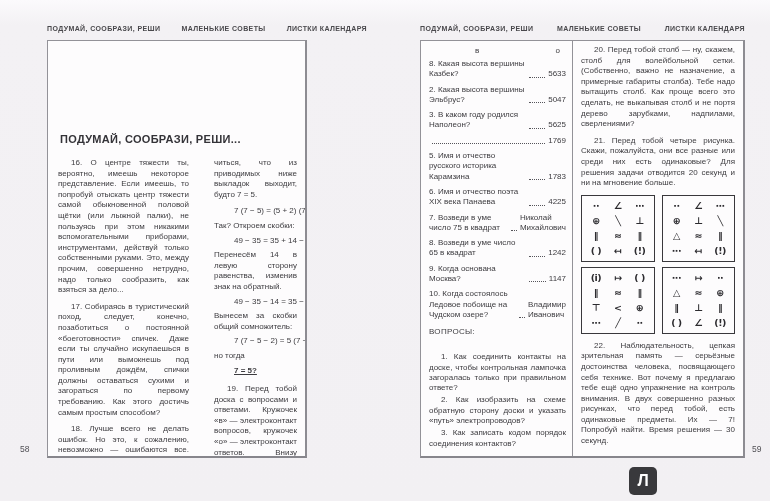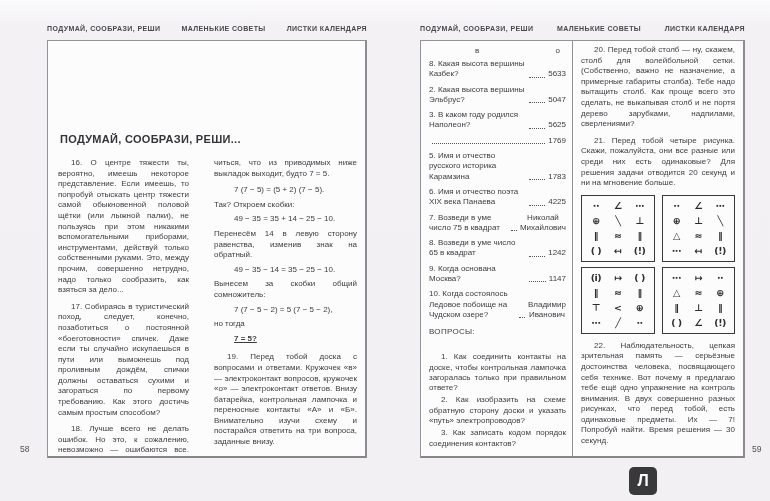--- a/index.html
+++ b/index.html
@@ -7,21 +7,21 @@
     position:relative;width:770px;height:501px;overflow:hidden;
     background:linear-gradient(180deg,#fbfafc 0%,#f3f1f4 5%,#f2f0f3 100%);
     font-family:"Liberation Sans","DejaVu Sans",sans-serif;color:#3c3b3f;
   }
   .rhead{position:absolute;top:25px;display:flex;justify-content:space-between;
     font-size:7px;font-weight:bold;letter-spacing:0.4px;color:#49484c;}
   .rhead span{white-space:nowrap;}
   .page{position:absolute;top:40px;height:418px;box-sizing:border-box;
     background:#fdfcfd;border:1px solid #939298;border-bottom:2px solid #87868c;
     border-right:2px solid #8d8c92;overflow:hidden;}
-  .page-left{left:47px;width:320px;padding:0 8px 0 10px;}
+  .page-left{left:47px;width:260px;padding:0 8px 0 10px;}
   .page-right{left:420px;width:325px;padding:0;}
   .lp-title{margin:92px 0 13px 2px;font-size:11px;font-weight:bold;letter-spacing:0.3px;color:#343338;}
   .cols{display:flex;gap:25px;}
   .col1{width:131px;flex:none;}
   .col2{flex:1;min-width:0;}
   p.b{font-size:8px;line-height:10.6px;text-align:justify;margin:0 0 6px;text-indent:13px;}
   p.noind{text-indent:0;}
   .eq{font-size:8px;line-height:10.6px;margin:2px 0 4px 20px;white-space:nowrap;}
   .eq-final{font-weight:bold;text-decoration:underline;margin-bottom:8px;}
   .note{font-size:8px;line-height:10.6px;margin:0 0 4px;text-align:justify;}
@@ -29,21 +29,21 @@
   .rcol1{width:152px;flex:none;box-sizing:border-box;padding:4px 6px 0 8px;
     border-right:1px solid #939298;}
   .rcol2{flex:1;min-width:0;box-sizing:border-box;padding:4px 8px 0 8px;}
   .board-labels{display:flex;font-size:8px;color:#3c3b3f;margin:1px 0 4px;line-height:9px;}
   .bl-v{margin-left:46px;}
   .bl-o{margin-left:auto;margin-right:6px;}
   .qa{display:flex;font-size:8px;line-height:10.3px;margin-bottom:5px;}
   .qa-q{flex:0 1 auto;max-width:97px;min-width:0;}
   .qa-dots{flex:1 1 6px;border-bottom:1px dotted #55545a;align-self:flex-end;
     margin:0 3px 2px;min-width:6px;}
-  .qa-a{flex:none;white-space:pre-line;text-align:center;align-self:flex-end;}
+  .qa-a{flex:none;white-space:pre-line;text-align:left;align-self:flex-end;}
   .q-title{font-size:8px;letter-spacing:0.3px;margin:7px 0 16px;}
   p.qp{font-size:8px;line-height:10.3px;text-align:justify;margin:0 0 2px;text-indent:12px;}
   .grids{display:grid;grid-template-columns:1fr 1fr;gap:5px 7px;margin:4px 0 7px;}
   .sgrid{border:1.5px solid #39383c;background:#fdfcfd;box-sizing:border-box;height:67px;
     display:grid;grid-template-columns:repeat(3,1fr);grid-template-rows:repeat(4,1fr);
     align-items:center;justify-items:center;padding:2px 3px;
     font-family:"DejaVu Sans",sans-serif;font-size:9.5px;font-weight:bold;color:#2c2b2f;
     letter-spacing:-0.5px;line-height:1;}
   .pnum{position:absolute;top:444px;font-size:8.5px;color:#525156;}
   .pnum-left{left:20px;}

